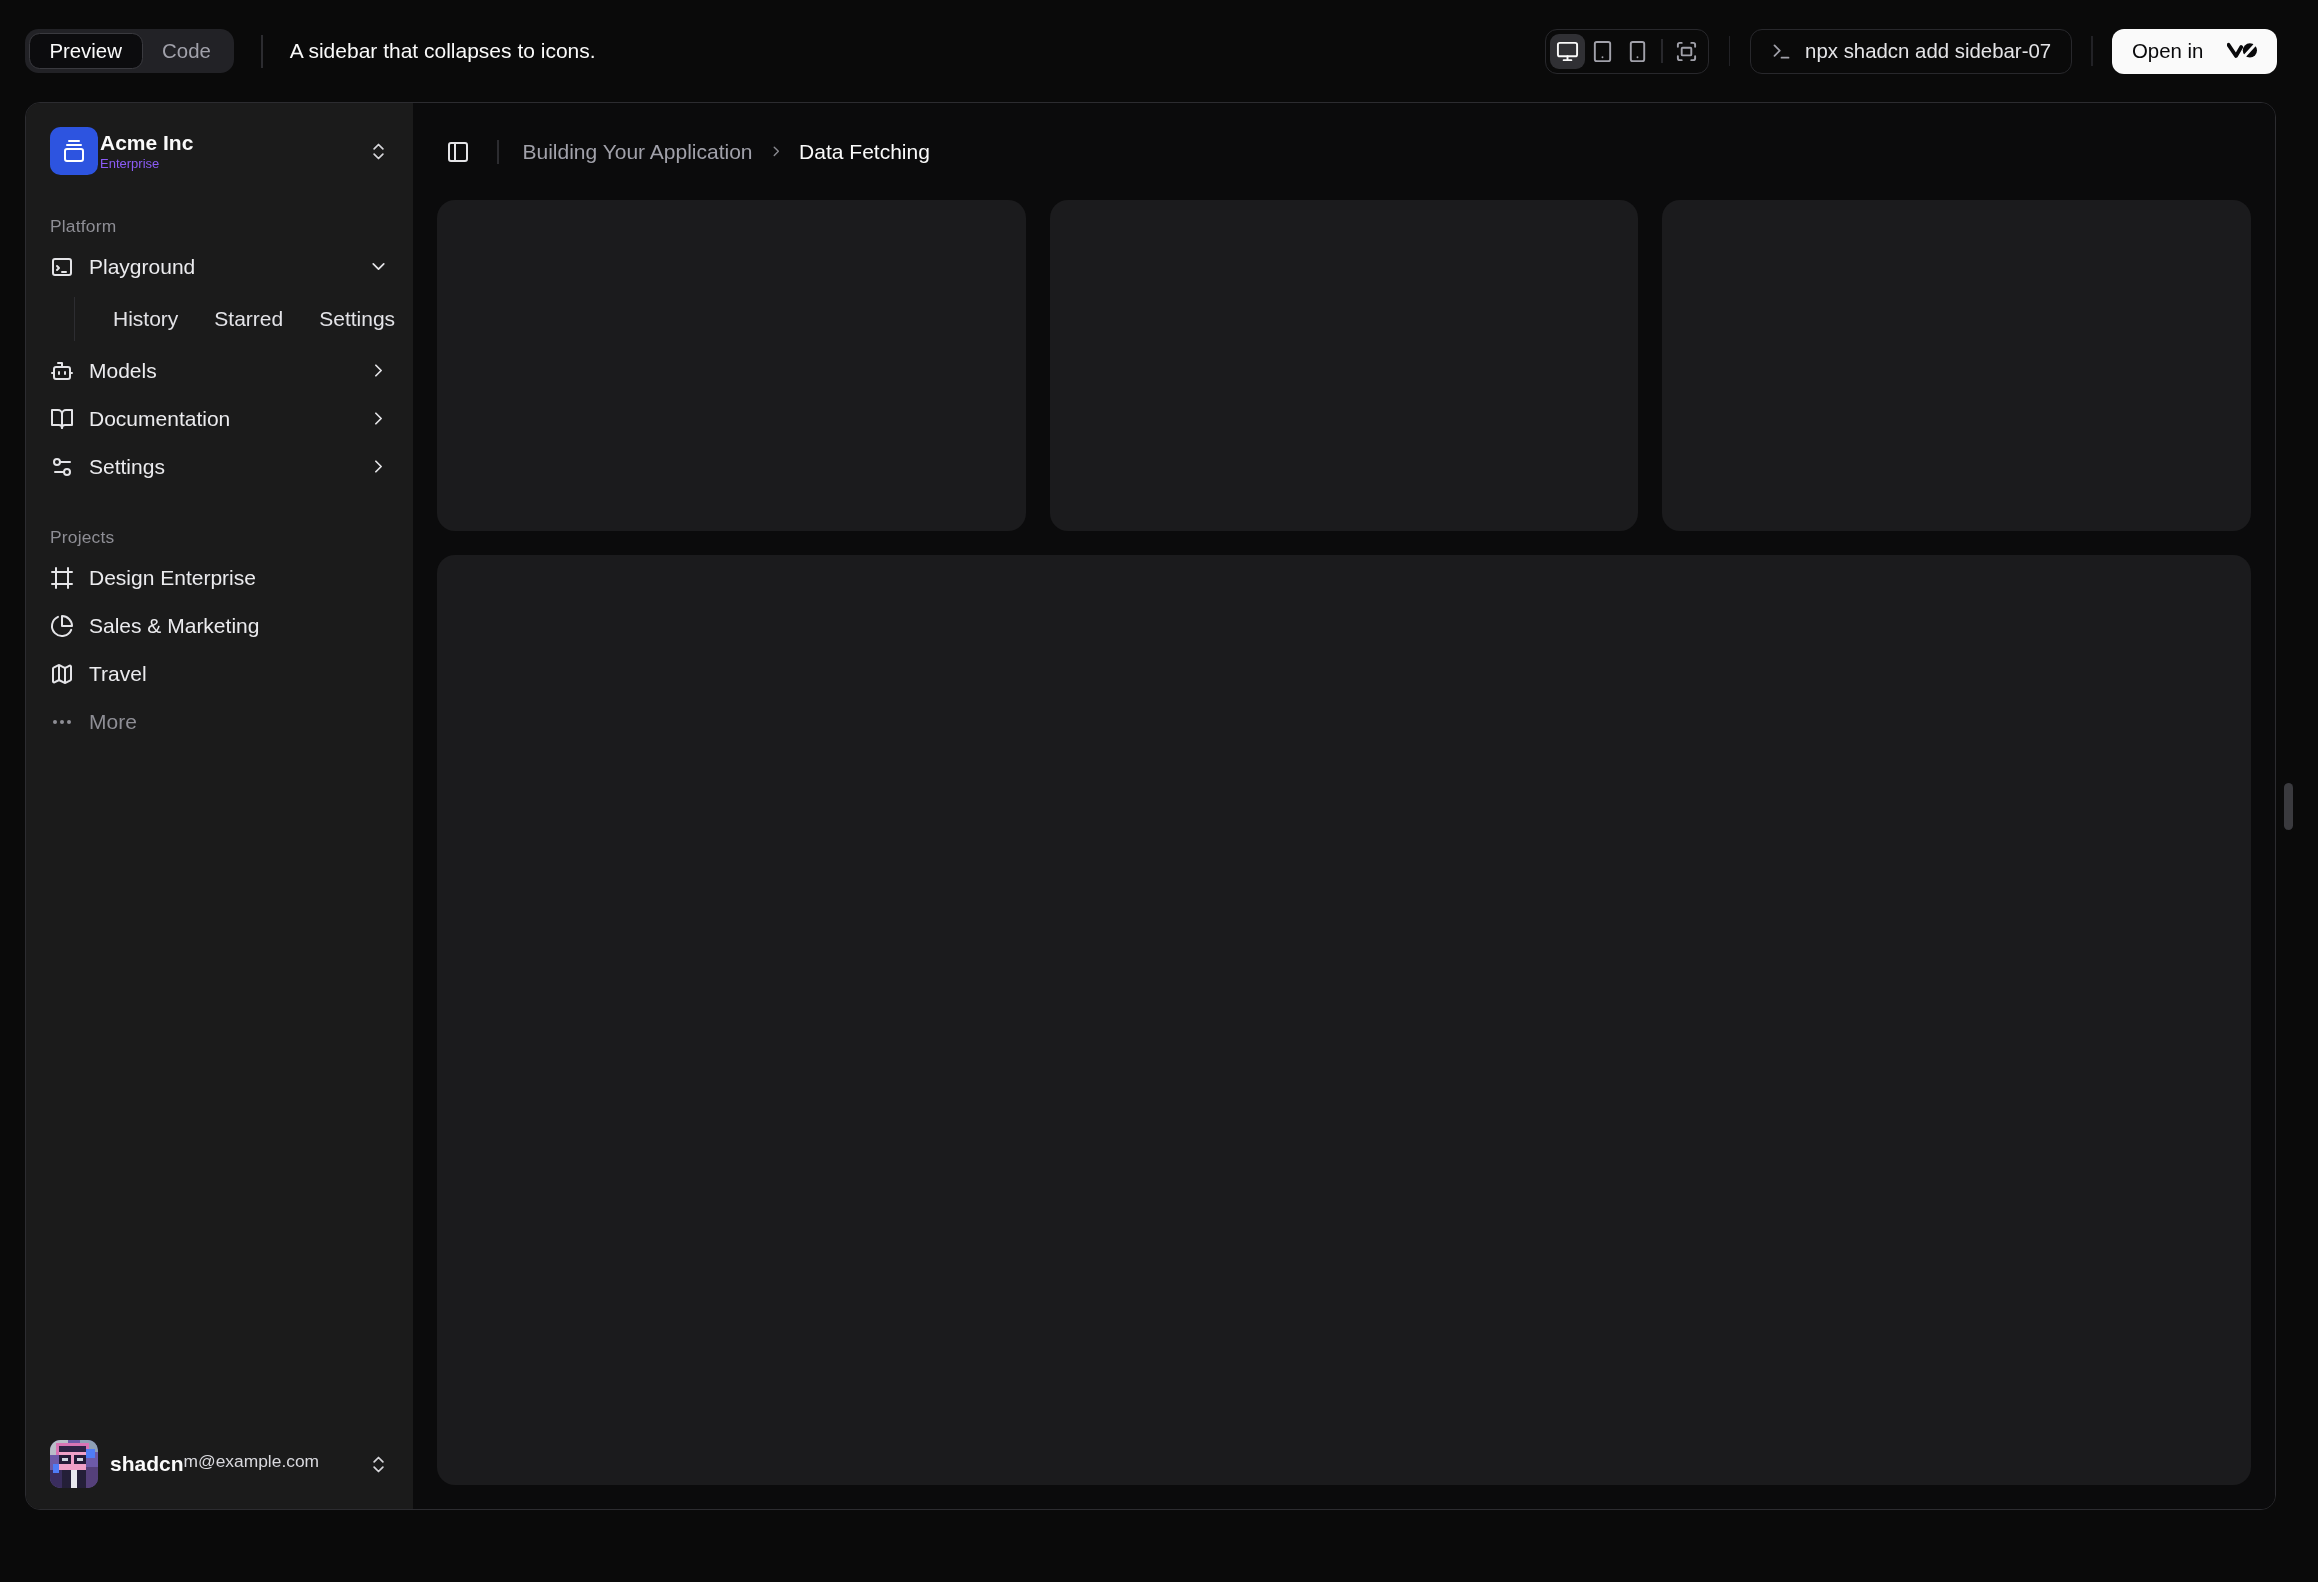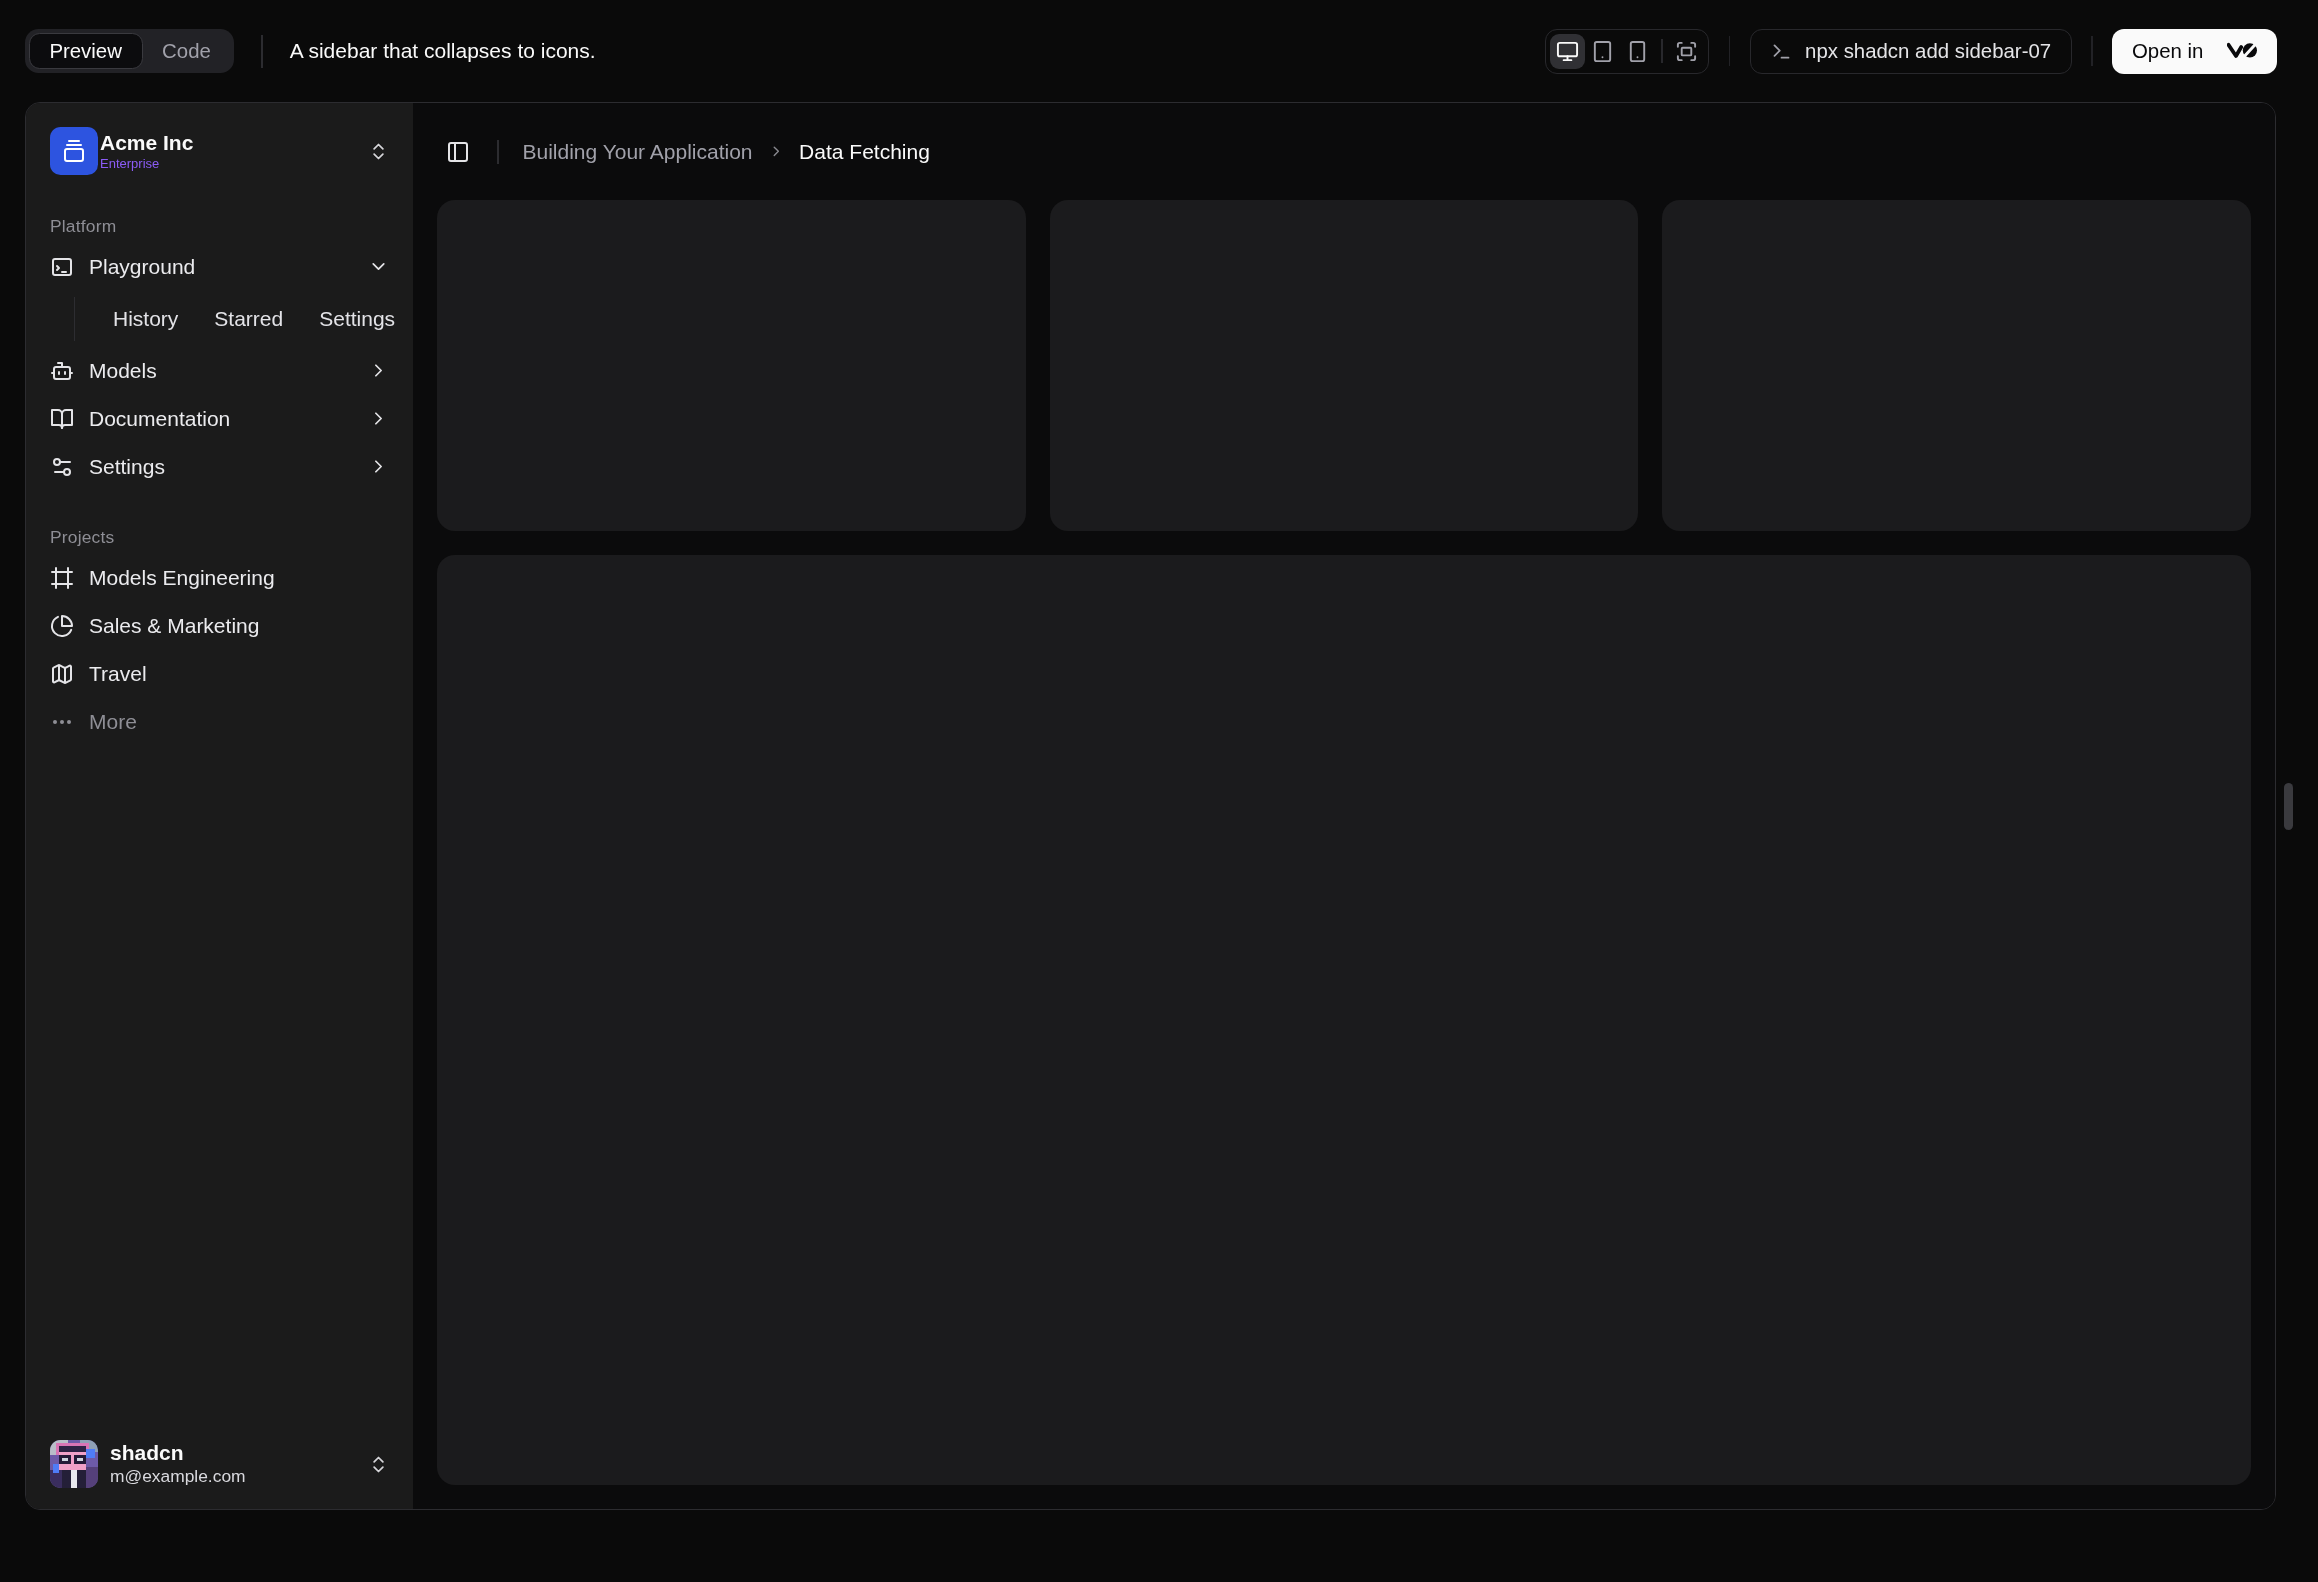--- a/index.html
+++ b/index.html
@@ -53,21 +53,21 @@
   .sb-item{display:flex;align-items:center;gap:15px;height:45px;padding:0 12px;border-radius:9px;font-size:21px;color:#ebebee;cursor:pointer}
   .sb-item .ico{color:#e4e4e7;flex:none}
   .sb-item .chev{margin-left:auto;color:#e4e4e7}
   .sb-item.dim{color:var(--faint)}
   .sb-item.dim .ico{color:var(--faint)}
   .sb-sub{margin:4.5px 0 4.5px 36px;border-left:1.5px solid var(--sub-line);padding-left:26px;display:flex;flex-direction:row;gap:12px}
   .sb-subitem{display:flex;align-items:center;height:44px;padding:0 12px;border-radius:9px;font-size:21px;color:#e3e3e7;cursor:pointer}
   .sb-footer{margin-top:auto;padding:12px}
   .user-btn{display:flex;align-items:center;gap:12px;padding:9px 12px;border-radius:12px;cursor:pointer}
   .avatar{width:48px;height:48px;flex:none;border-radius:10.6px;overflow:hidden}
-  .user-text{display:flex;flex-direction:column;line-height:1.25}
+  .user-text{display:flex;flex-direction:row;line-height:1.25}
   .user-name{font-size:21px;font-weight:700;color:var(--text)}
   .user-email{font-size:17.4px;color:#d9d9de}
 
   
   .main{flex:1;display:flex;flex-direction:column;background:var(--main-bg);min-width:0}
   .main-header{height:97px;flex:none;display:flex;align-items:center;gap:12px;padding:0 24px}
   .panel-toggle{width:42px;height:42px;display:flex;align-items:center;justify-content:center;border-radius:9px;color:#e4e4e7;cursor:pointer}
   .head-sep{width:1.5px;height:24px;background:#2c2c30;margin:0 12px 0 6px}
   .breadcrumb{display:flex;align-items:center;gap:15px;font-size:21px}
   .bc-parent{color:var(--muted);cursor:pointer}
@@ -273,21 +273,21 @@
 
             <div class="sb-item">
               <span class="ico">
                 <svg width="24" height="24" viewBox="0 0 24 24">
                     <line x1="22" y1="6" x2="2" y2="6"></line>
                     <line x1="22" y1="18" x2="2" y2="18"></line>
                     <line x1="6" y1="2" x2="6" y2="22"></line>
                     <line x1="18" y1="2" x2="18" y2="22"></line>
                   </svg>
               </span>
-              <span>Models Engineering</span>
+              <span>Design Enterprise</span>
             </div>
 
             <div class="sb-item">
               <span class="ico">
                 <svg width="24" height="24" viewBox="0 0 24 24">
                     <path d="M21.21 15.89A10 10 0 1 1 8 2.83"></path>
                     <path d="M22 12A10 10 0 0 0 12 2v10z"></path>
                   </svg>
               </span>
               <span>Sales &amp; Marketing</span>

